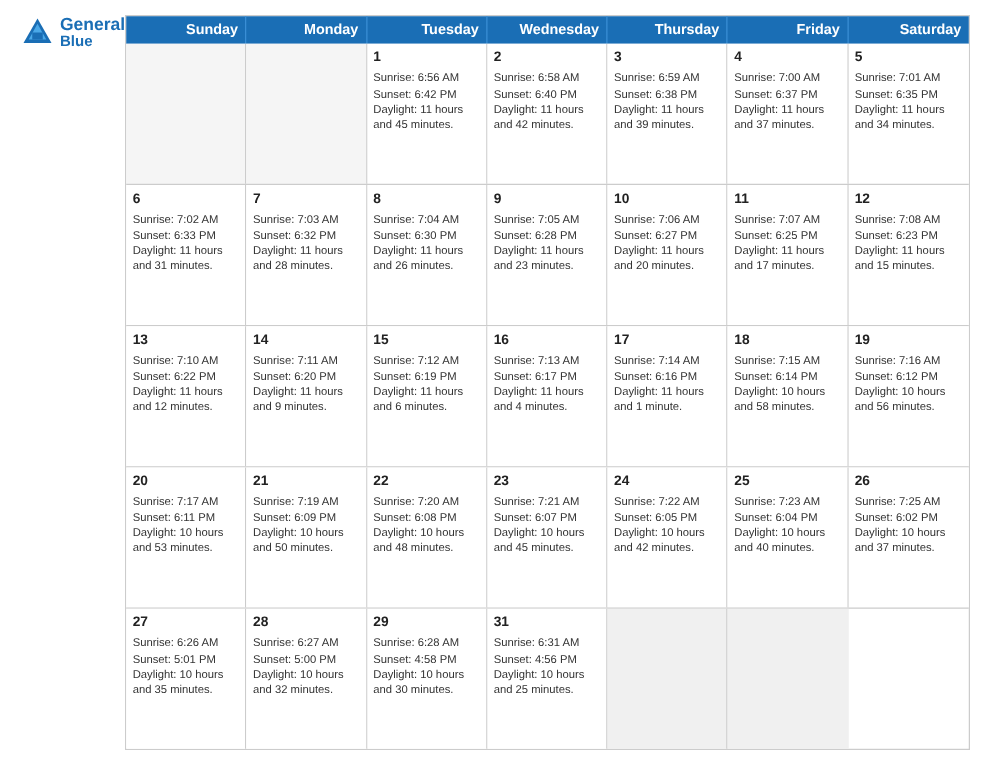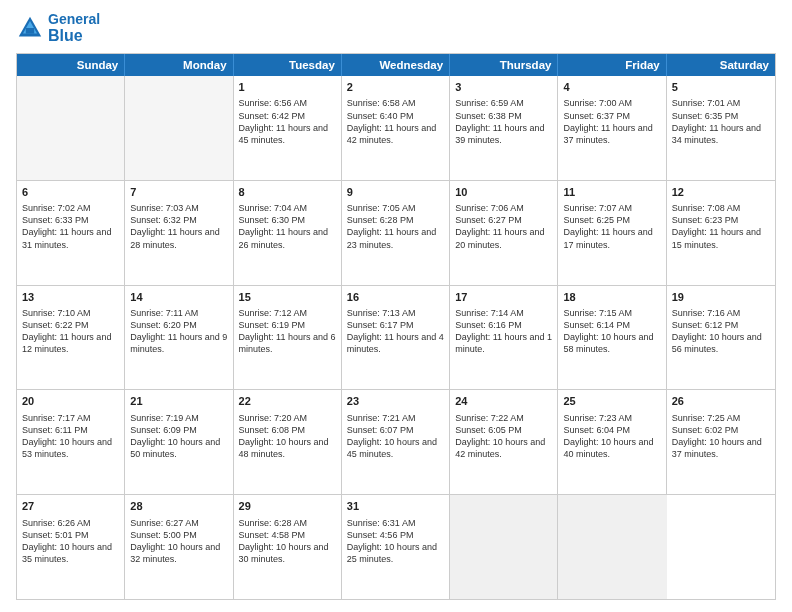--- a/index.html
+++ b/index.html
@@ -8,21 +8,21 @@
       background: #fff;
       width: 792px;
       height: 612px;
       overflow: hidden;
     }
     .page {
       width: 792px;
       height: 612px;
       padding: 12px 16px;
       display: flex;
-      flex-direction: column;
+      flex-direction: row;
     }
     .header {
       display: flex;
       justify-content: space-between;
       align-items: flex-start;
       margin-bottom: 8px;
     }
     .logo {
       display: flex;
       align-items: center;
@@ -118,21 +118,21 @@
 <div class="page">
   <div class="header">
     <div class="logo">
       <svg class="logo-icon" viewBox="0 0 40 40">
         <polygon points="20,4 36,32 4,32" fill="#1a6eb5"></polygon>
         <polygon points="20,10 30,28 10,28" fill="#4aa8e8"></polygon>
         <rect x="14" y="20" width="12" height="8" fill="#1a6eb5"></rect>
       </svg>
       <div>
         <div style="font-size:14px;font-weight:bold;color:#1a6eb5;line-height:1.1">General</div>
-        <div style="font-size:16px;font-weight:bold;color:#1a6eb5;line-height:1.1">Blue</div>
+        <div style="font-size:12px;font-weight:bold;color:#1a6eb5;line-height:1.1">Blue</div>
       </div>
     </div>
     <div class="title-section">
       <div class="month-title"></div>
       <div class="location"></div>
     </div>
   </div>
 
   <div class="calendar">
     <div class="cal-header-row">

